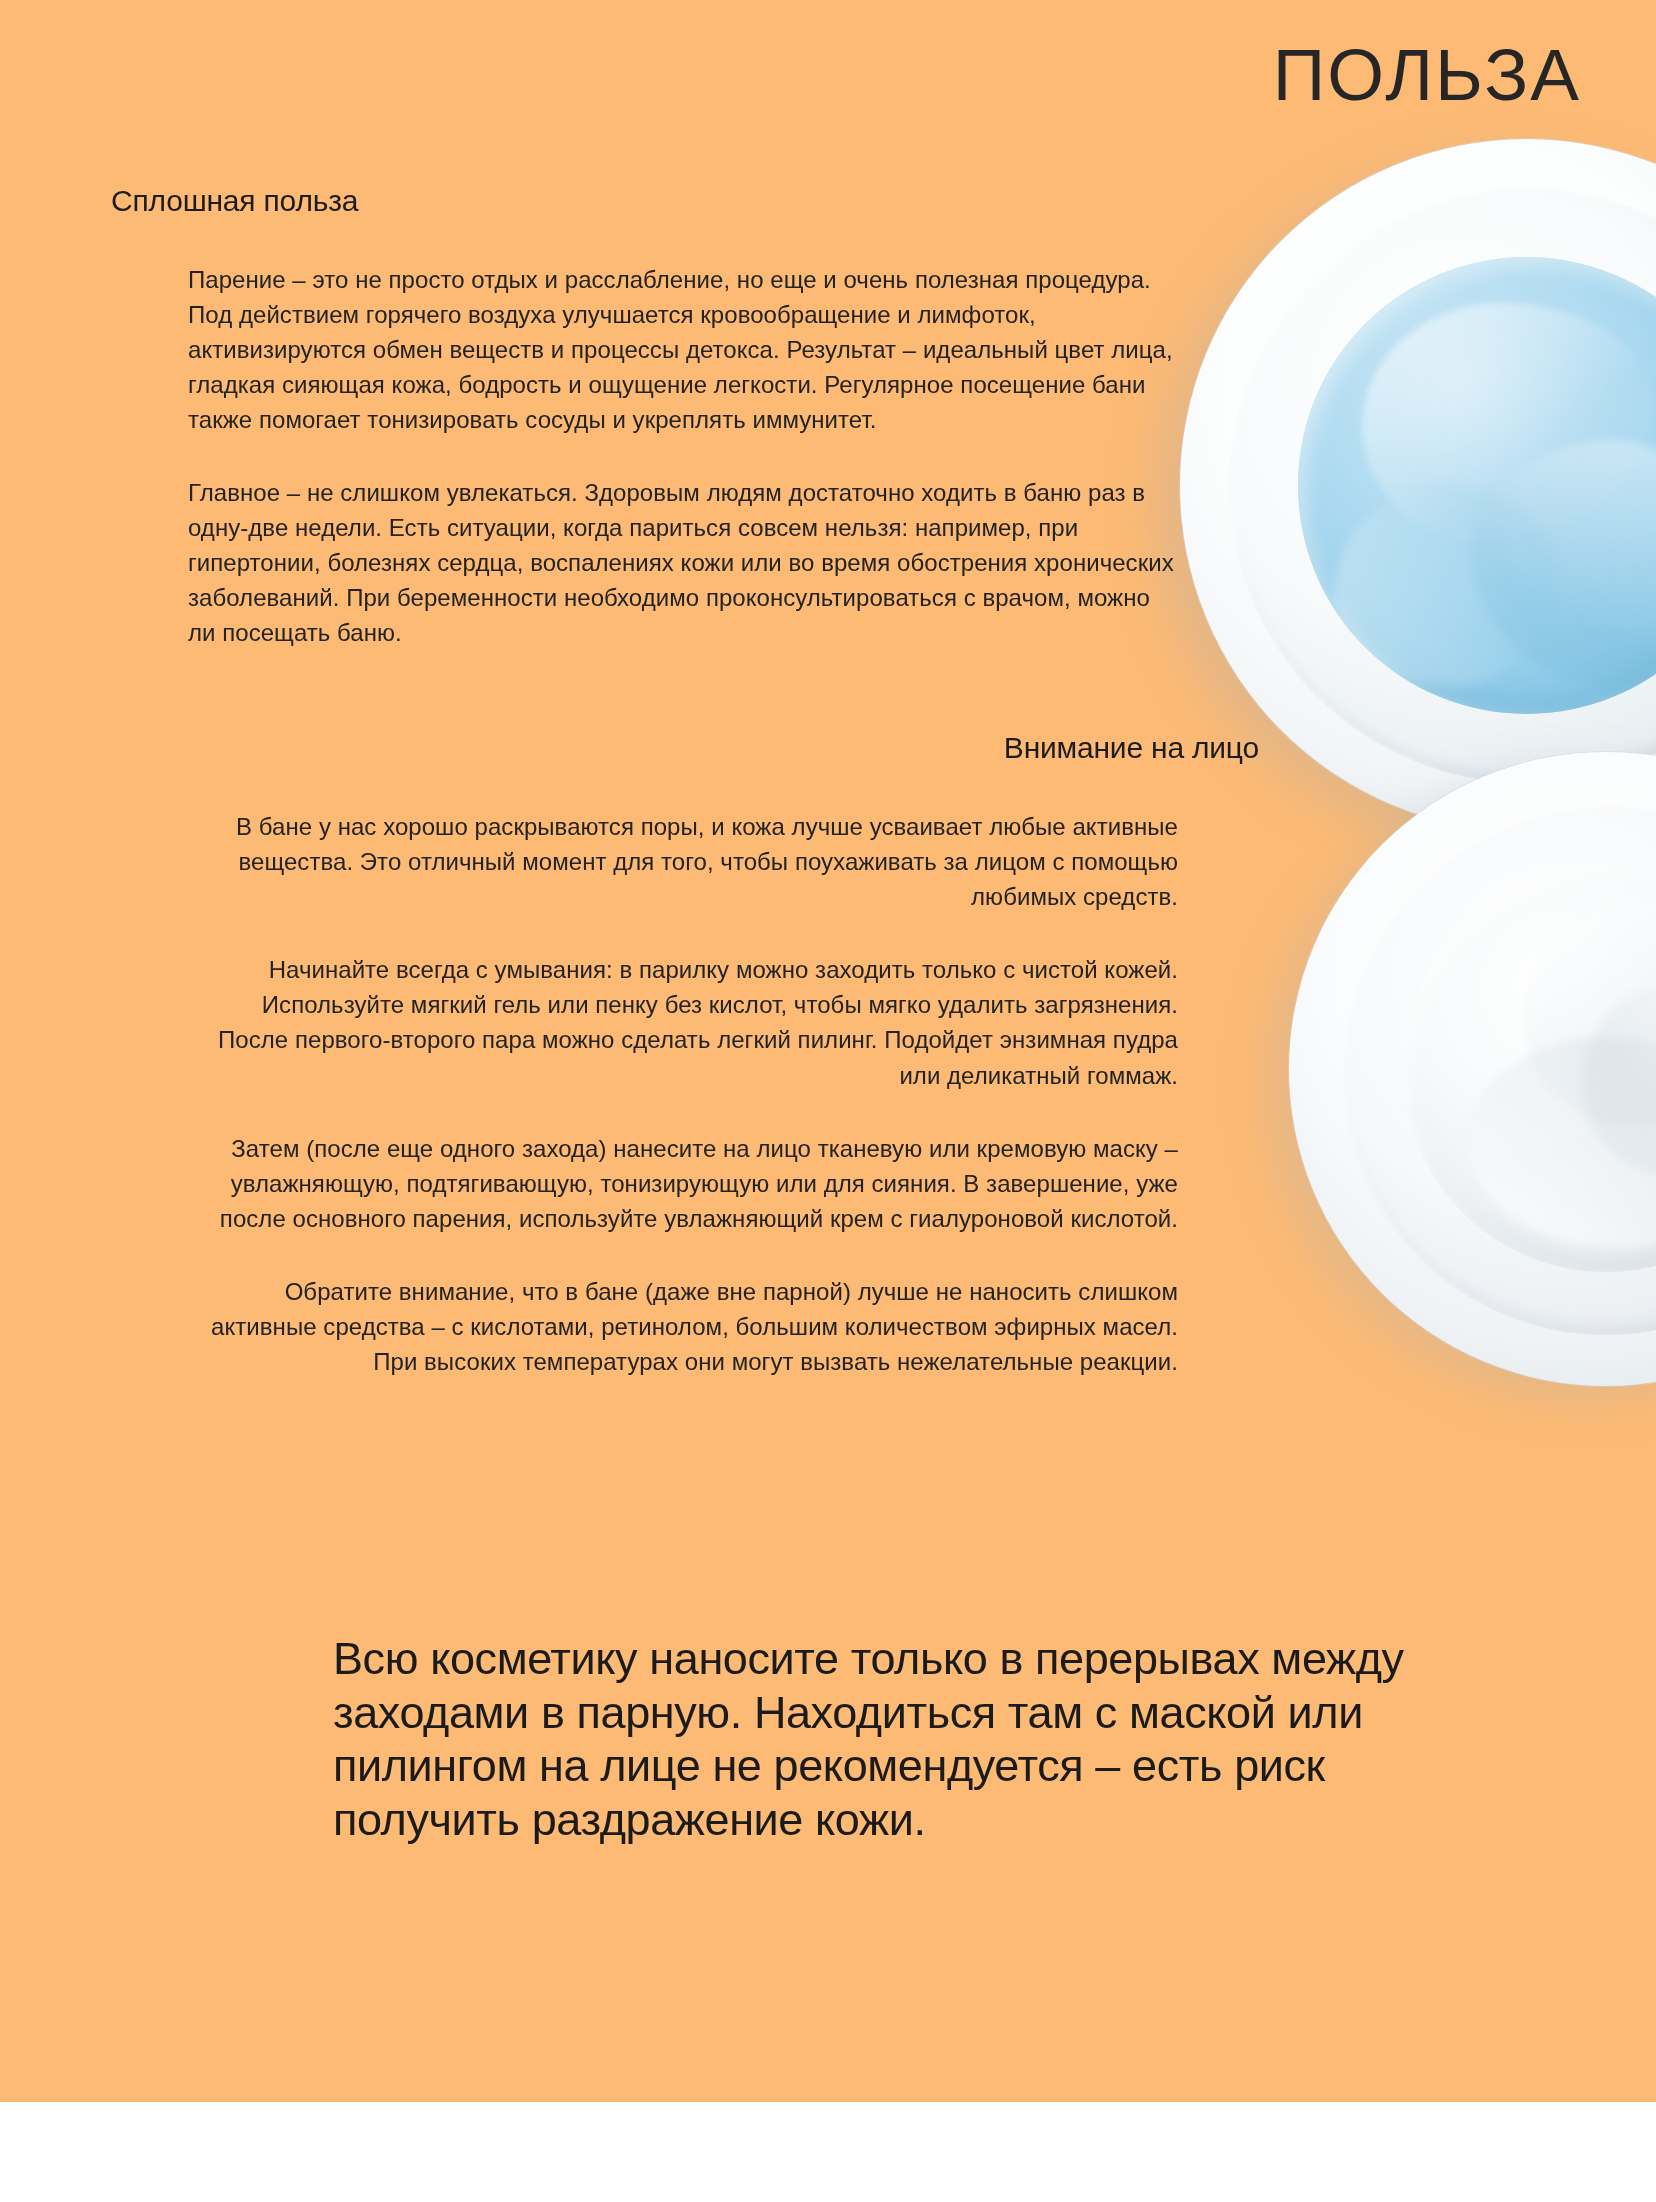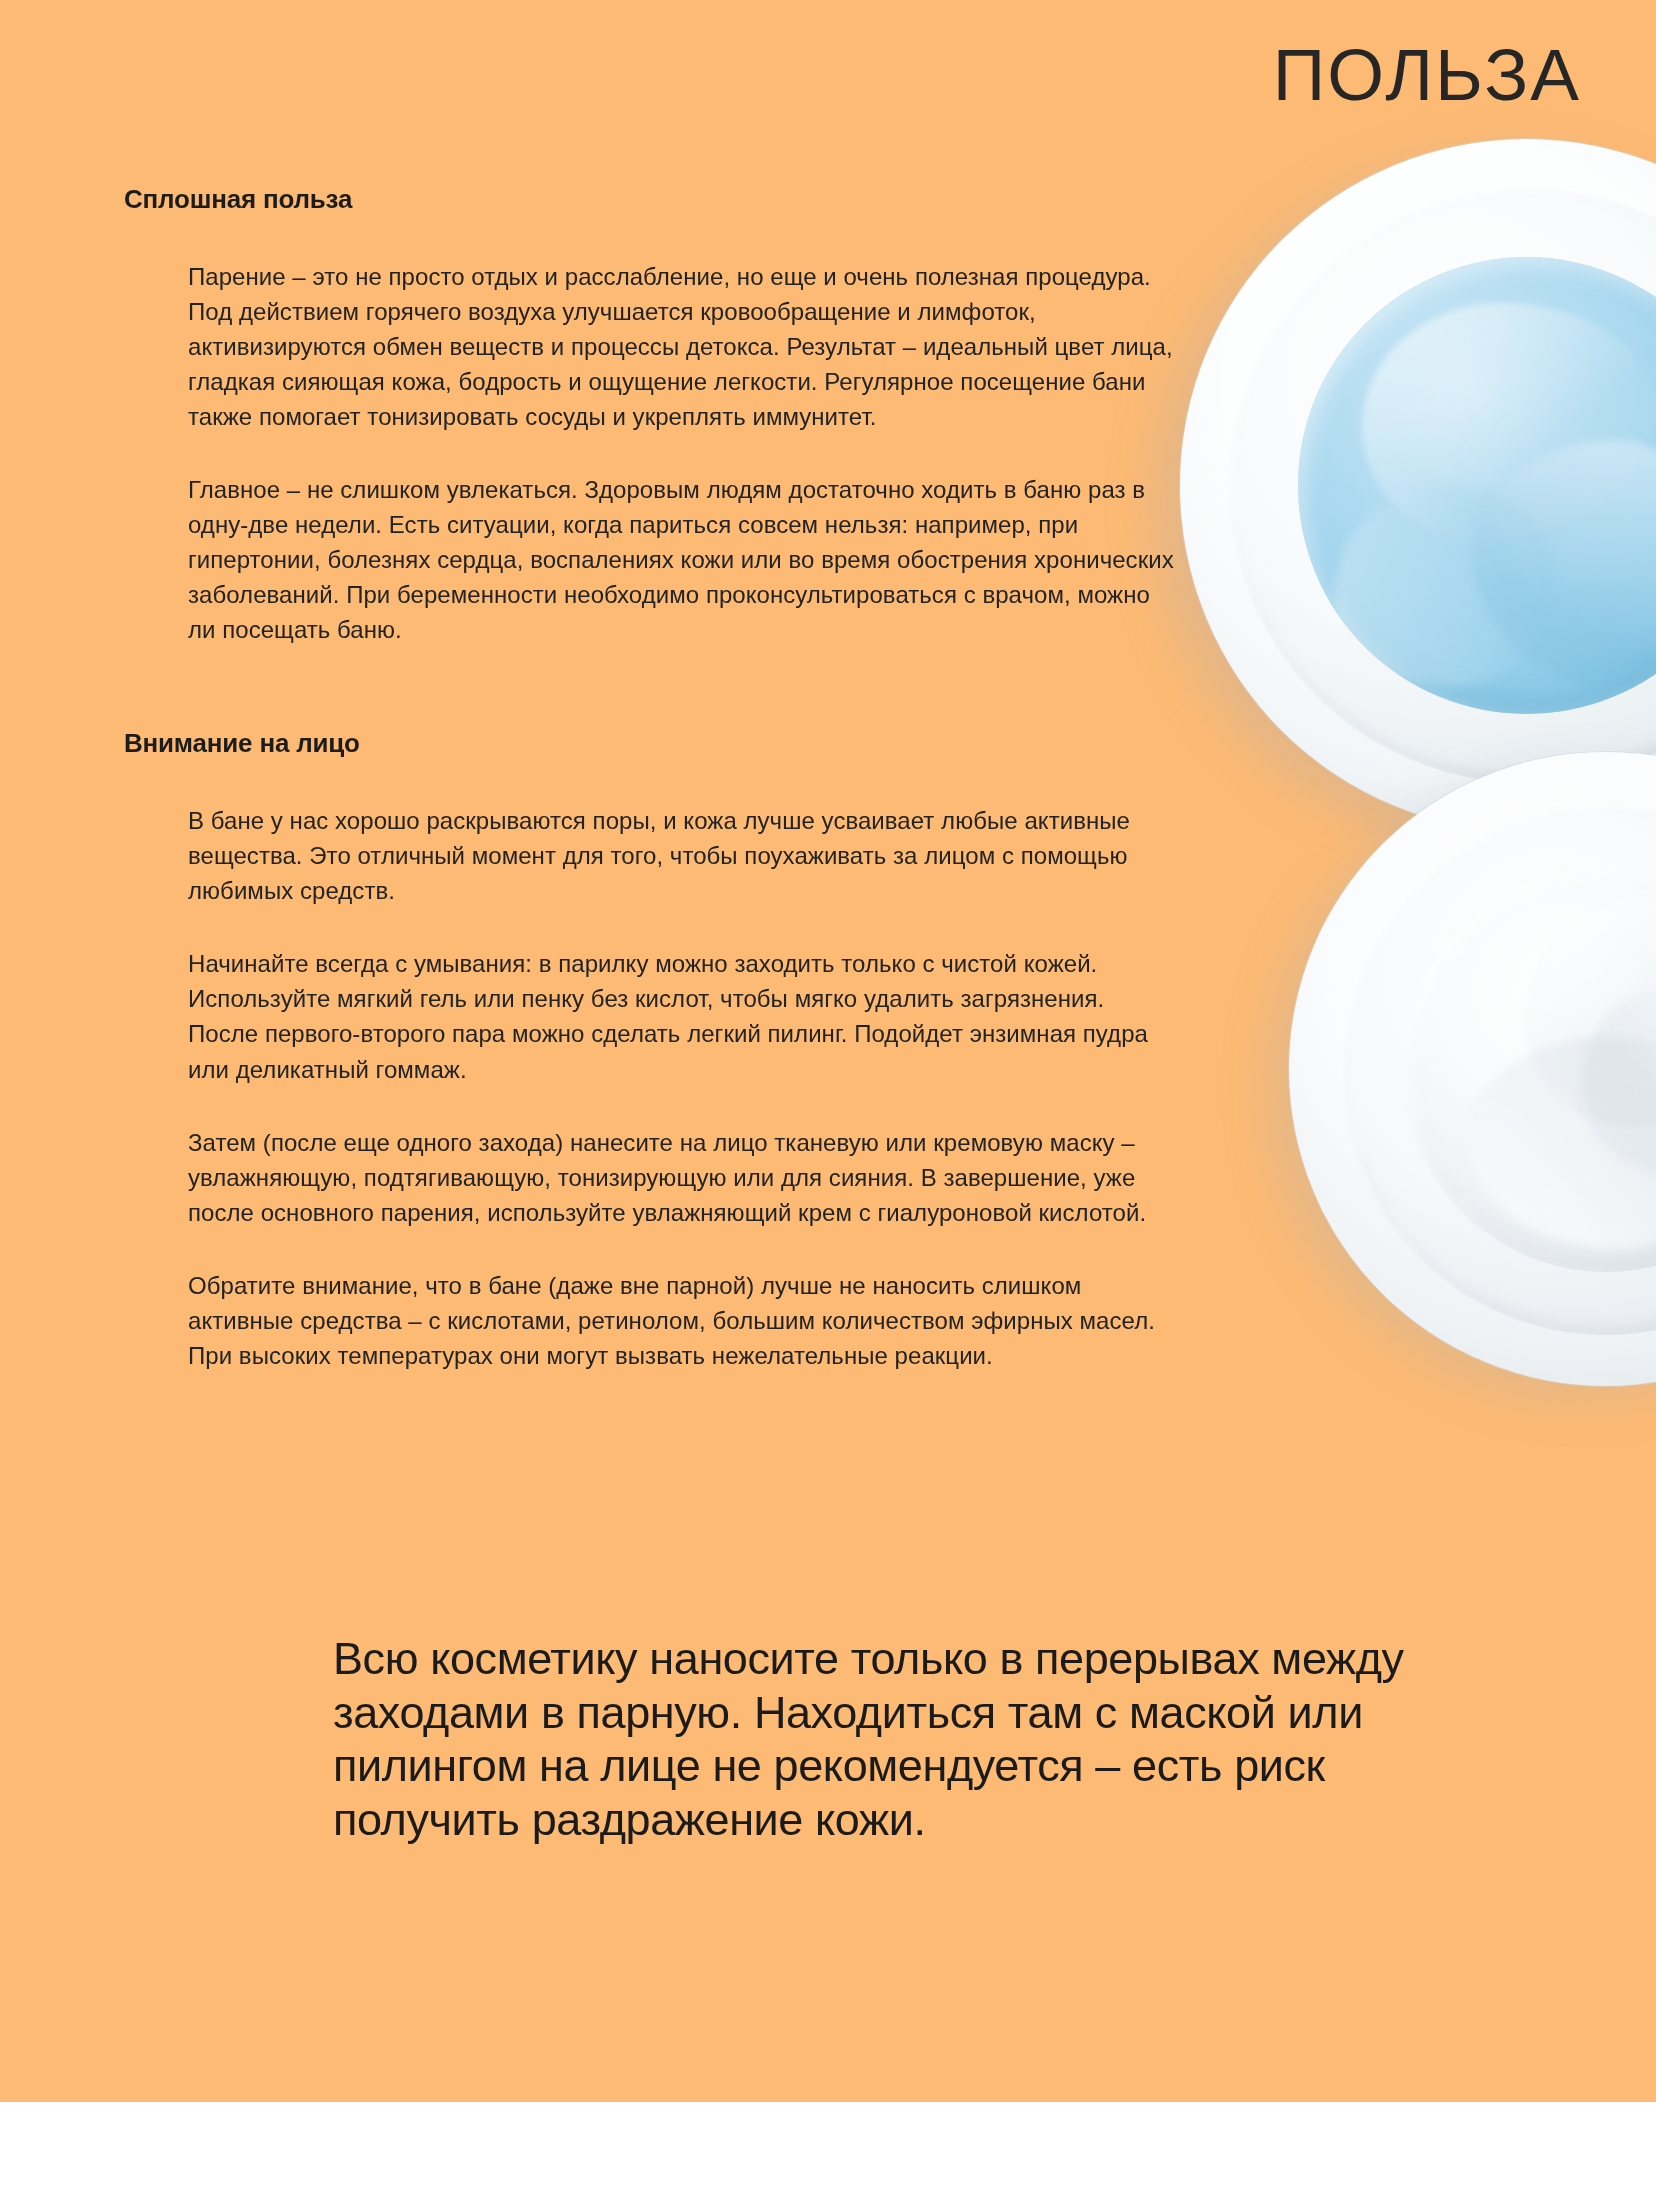--- a/index.html
+++ b/index.html
@@ -177,28 +177,29 @@
   }
 
   .content {
     position: absolute;
     top: 184px;
     left: 111px;
     width: 1148px;
   }
 
   .section-heading {
-    font-size: 26px;
-    font-weight: 700;
+    font-size: 30px;
+    font-weight: 400;
     letter-spacing: -0.2px;
     color: #1c1c1c;
-    margin: 0 0 44px 13px;
+    margin: 0 0 44px 0;
   }
   .section + .section {
     margin-top: 81px;
+    text-align: right;
   }
 
   .body-block {
     margin-left: 77px;
     max-width: 990px;
   }
   .body-block p {
     margin: 0 0 38px 0;
     font-size: 24px;
     line-height: 1.46;

